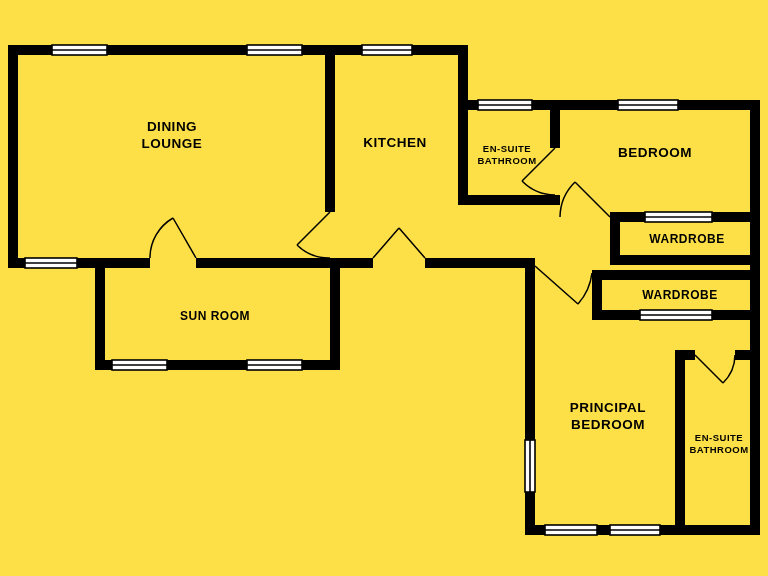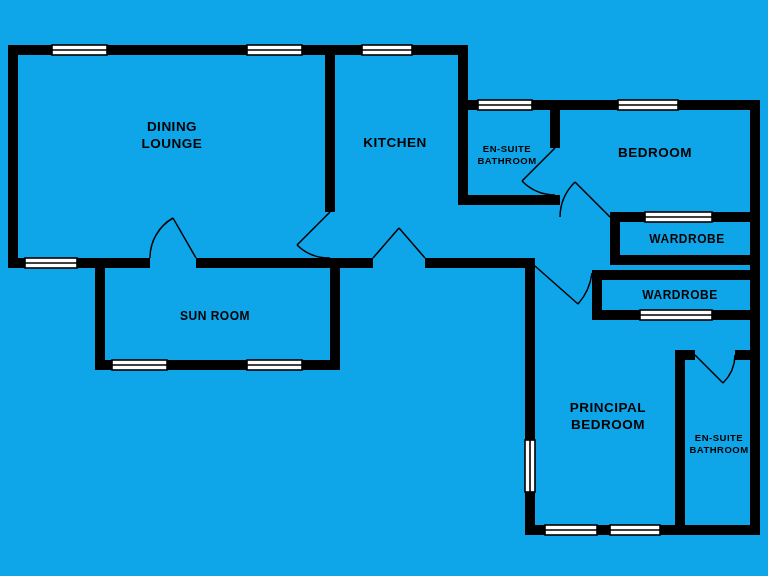--- a/index.html
+++ b/index.html
@@ -1,16 +1,16 @@
 <!DOCTYPE html>
 <html><head>
 <meta charset="utf-8">
 <style>
   html,body{margin:0;padding:0;background:#ffffff;}
-  .page{width:768px;height:576px;background:#0ea5e9;position:relative;overflow:hidden;
+  .page{width:768px;height:576px;background:#fde047;position:relative;overflow:hidden;
         font-family:"Liberation Sans","DejaVu Sans",sans-serif;}
   svg{display:block;}
   .room-label{font-family:"Liberation Sans","DejaVu Sans",sans-serif;font-weight:bold;
               fill:#000;text-anchor:middle;letter-spacing:0.5px;}
   .lbl-lg{font-size:13.5px;}
   .lbl-md{font-size:12px;}
   .lbl-sm{font-size:9.5px;}
   .win-rect{fill:#ffffff;stroke:#000000;stroke-width:1.6;}
   .win-line{stroke:#000000;stroke-width:1.6;}
   .door{fill:none;stroke:#000000;stroke-width:1.5;}

